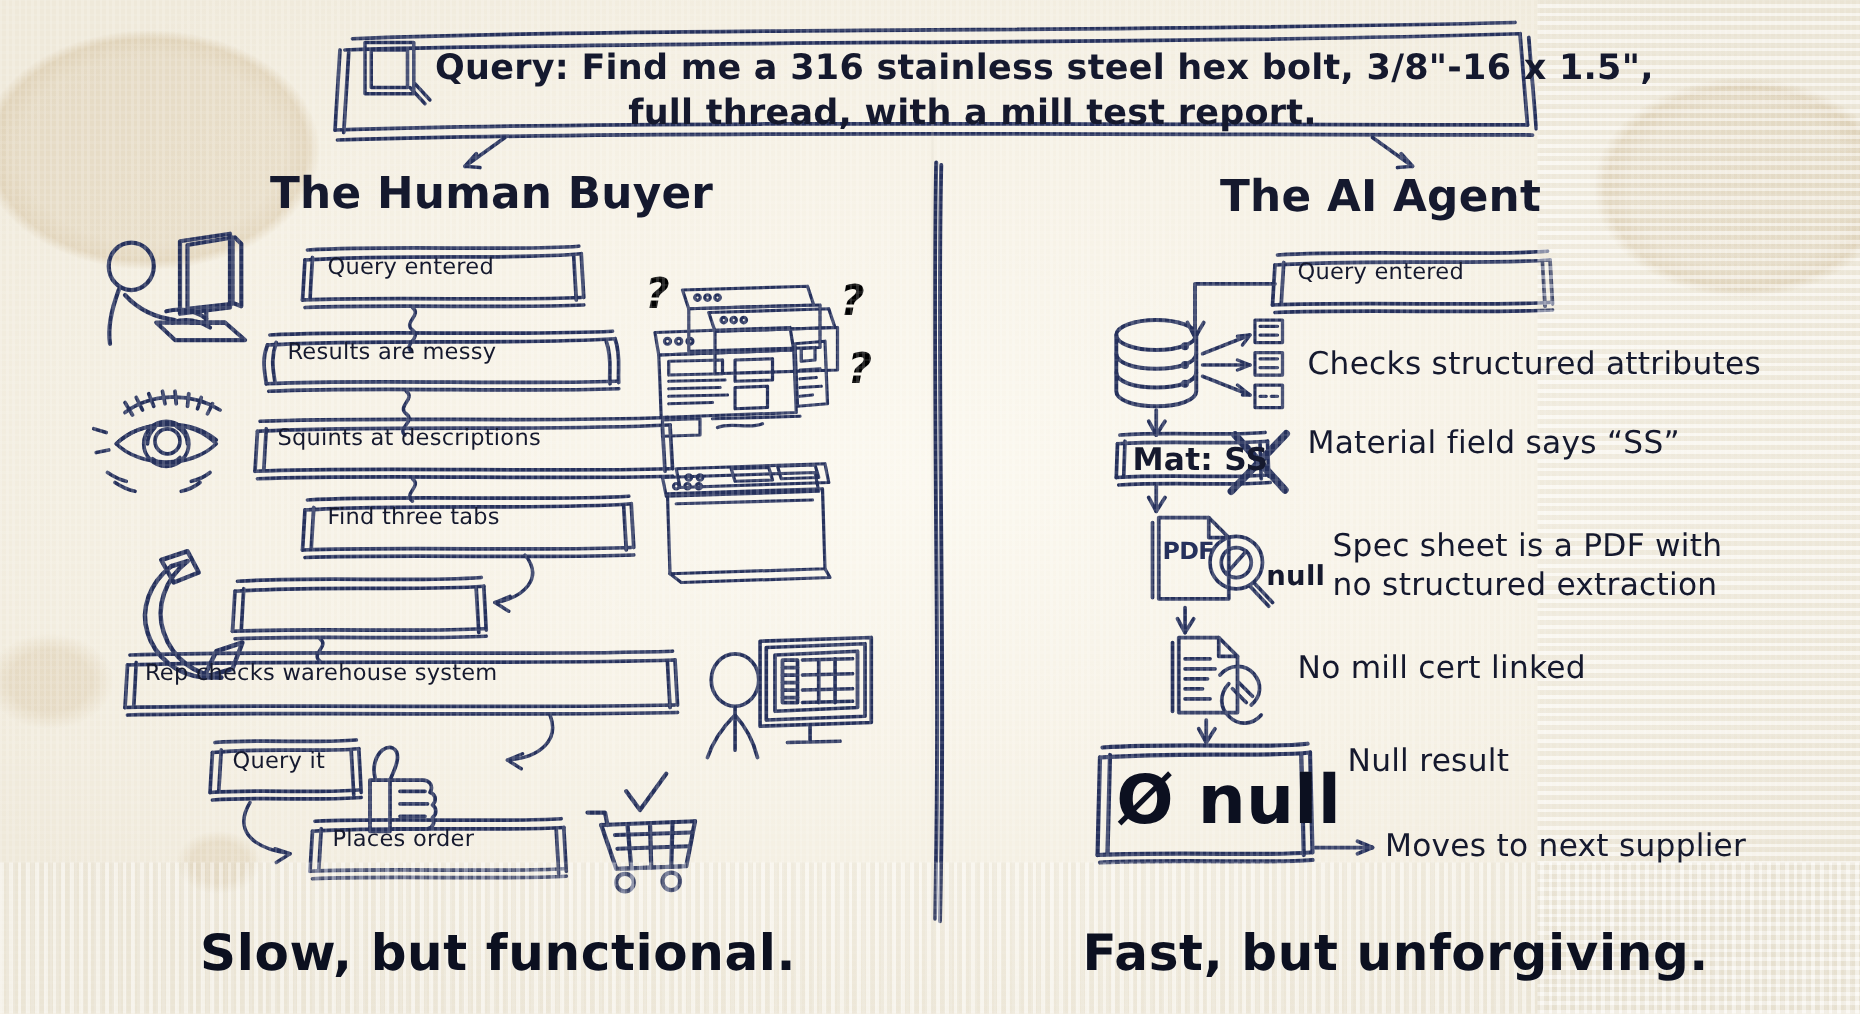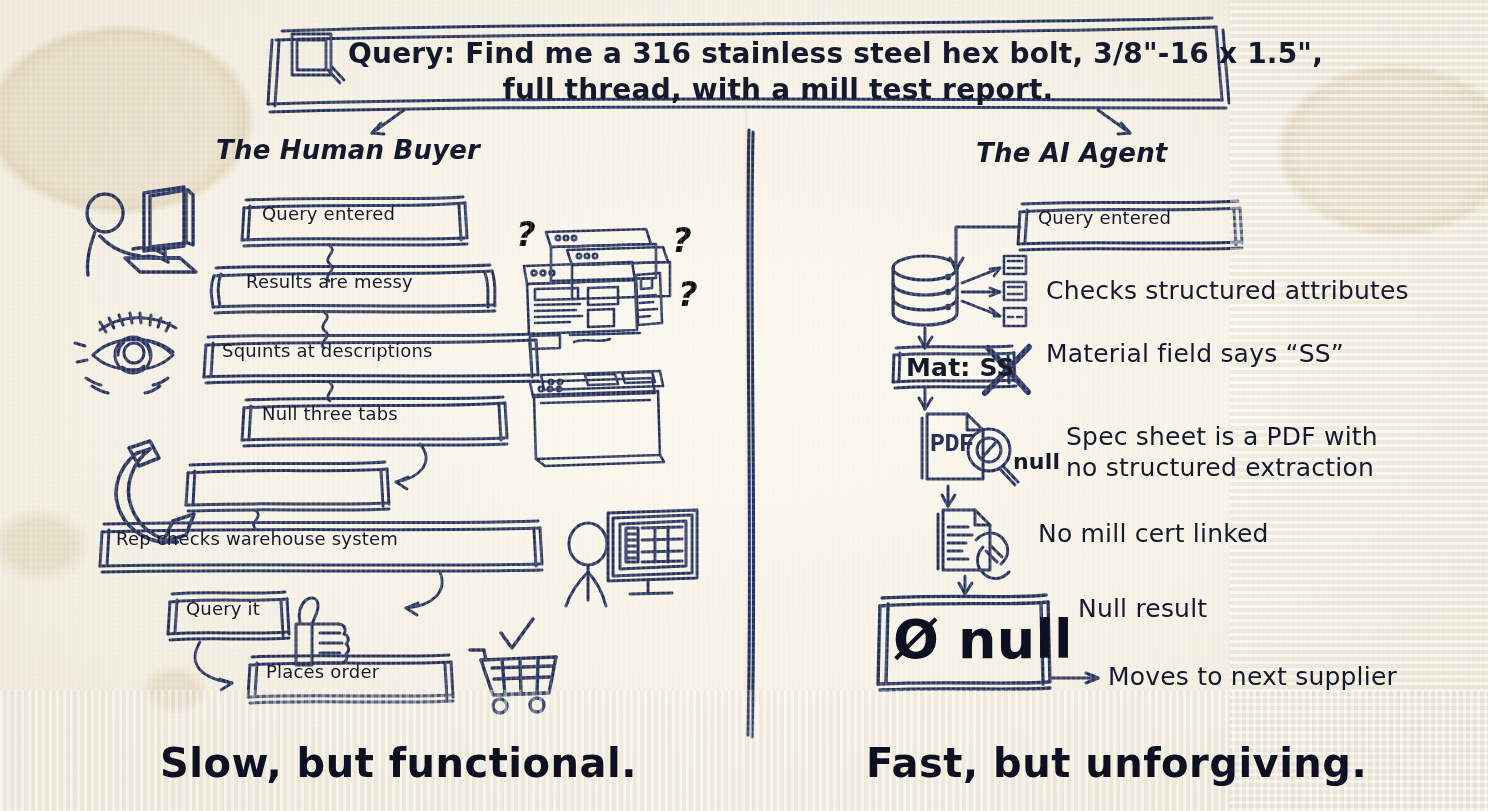--- a/index.html
+++ b/index.html
@@ -31,28 +31,28 @@
   .crease{position:absolute;top:0;left:745px;width:2px;height:811px;
     background:linear-gradient(180deg, rgba(190,180,155,.0), rgba(190,180,155,.35) 20%, rgba(190,180,155,.1));opacity:.6;pointer-events:none;}
 
   svg.ink{position:absolute;left:0;top:0;width:1488px;height:811px;overflow:visible;}
   .ink path,.ink line,.ink polyline,.ink ellipse,.ink circle,.ink rect{
     fill:none;stroke:#26315c;stroke-linecap:round;stroke-linejoin:round;}
 
   
   .t{position:absolute;color:#121a33;white-space:pre;}
   .hand{font-family:"DejaVu Sans", sans-serif;font-weight:600;letter-spacing:.2px;}
-  .title{font-size:26px;font-weight:600;font-style:italic;color:#15192e;}
+  .title{font-size:35px;font-weight:600;color:#15192e;}
   .boxtxt{font-size:18px;font-weight:400;color:#15192e;}
   .note{font-size:25px;font-weight:500;color:#15192e;line-height:1.22;}
   .query{font-size:28px;font-weight:600;color:#15192e;line-height:1.25;text-align:center;}
   .caption{font-size:40px;font-weight:700;color:#0c1020;letter-spacing:.5px;}
   .nullbig{font-size:54px;font-weight:700;color:#0c1020;}
   .mattxt{font-size:25px;font-weight:700;color:#15192e;}
-  .pdftxt{font-size:25px;font-weight:700;color:#26315c;letter-spacing:-.5px;font-family:Liberation Mono, monospace;}
+  .pdftxt{font-size:19px;font-weight:700;color:#26315c;letter-spacing:-.5px;}
   .nulllbl{font-size:22px;font-weight:600;color:#15192e;margin-top:23px;}
   .qmark{font-size:34px;font-weight:700;color:#26315c;font-style:italic;}
 </style>
 </head>
 <body>
 
 <div id="stage">
 
   <svg class="ink" viewBox="0 0 1488 811">
 
@@ -432,23 +432,23 @@
   <div class="weaveRight"></div>
   <div class="weaveBottom"></div>
   <div class="crease"></div>
 
   <div class="t query hand" style="left:348px;top:36px;width:860px;">Query: Find me a 316 stainless steel hex bolt, 3/8"-16 x 1.5",</div>
   <div class="t query hand" style="left:348px;top:72px;width:860px;">full thread, with a mill test report.</div>
 
   <div class="t title hand" style="left:216px;top:135px;">The Human Buyer</div>
 
   <div class="t boxtxt hand" style="left:262px;top:203px;">Query entered</div>
-  <div class="t boxtxt hand" style="left:230px;top:271px;margin-left:16px;">Results are messy</div>
+  <div class="t boxtxt hand" style="left:230px;top:271px;">Results are messy</div>
   <div class="t boxtxt hand" style="left:222px;top:340px;">Squints at descriptions</div>
-  <div class="t boxtxt hand" style="left:262px;top:403px;">Null three tabs</div>
+  <div class="t boxtxt hand" style="left:262px;top:403px;">Find three tabs</div>
   <div class="t boxtxt hand" style="left:116px;top:528px;">Rep checks warehouse system</div>
   <div class="t boxtxt hand" style="left:186px;top:598px;">Query it</div>
   <div class="t boxtxt hand" style="left:266px;top:661px;">Places order</div>
 
   <div class="t title hand" style="left:976px;top:138px;">The AI Agent</div>
 
   <div class="t boxtxt hand" style="left:1038px;top:207px;">Query entered</div>
   <div class="t mattxt hand" style="left:906px;top:353px;">Mat: SS</div>
   <div class="t nullbig hand" style="left:893px;top:608px;">Ø null</div>
 

